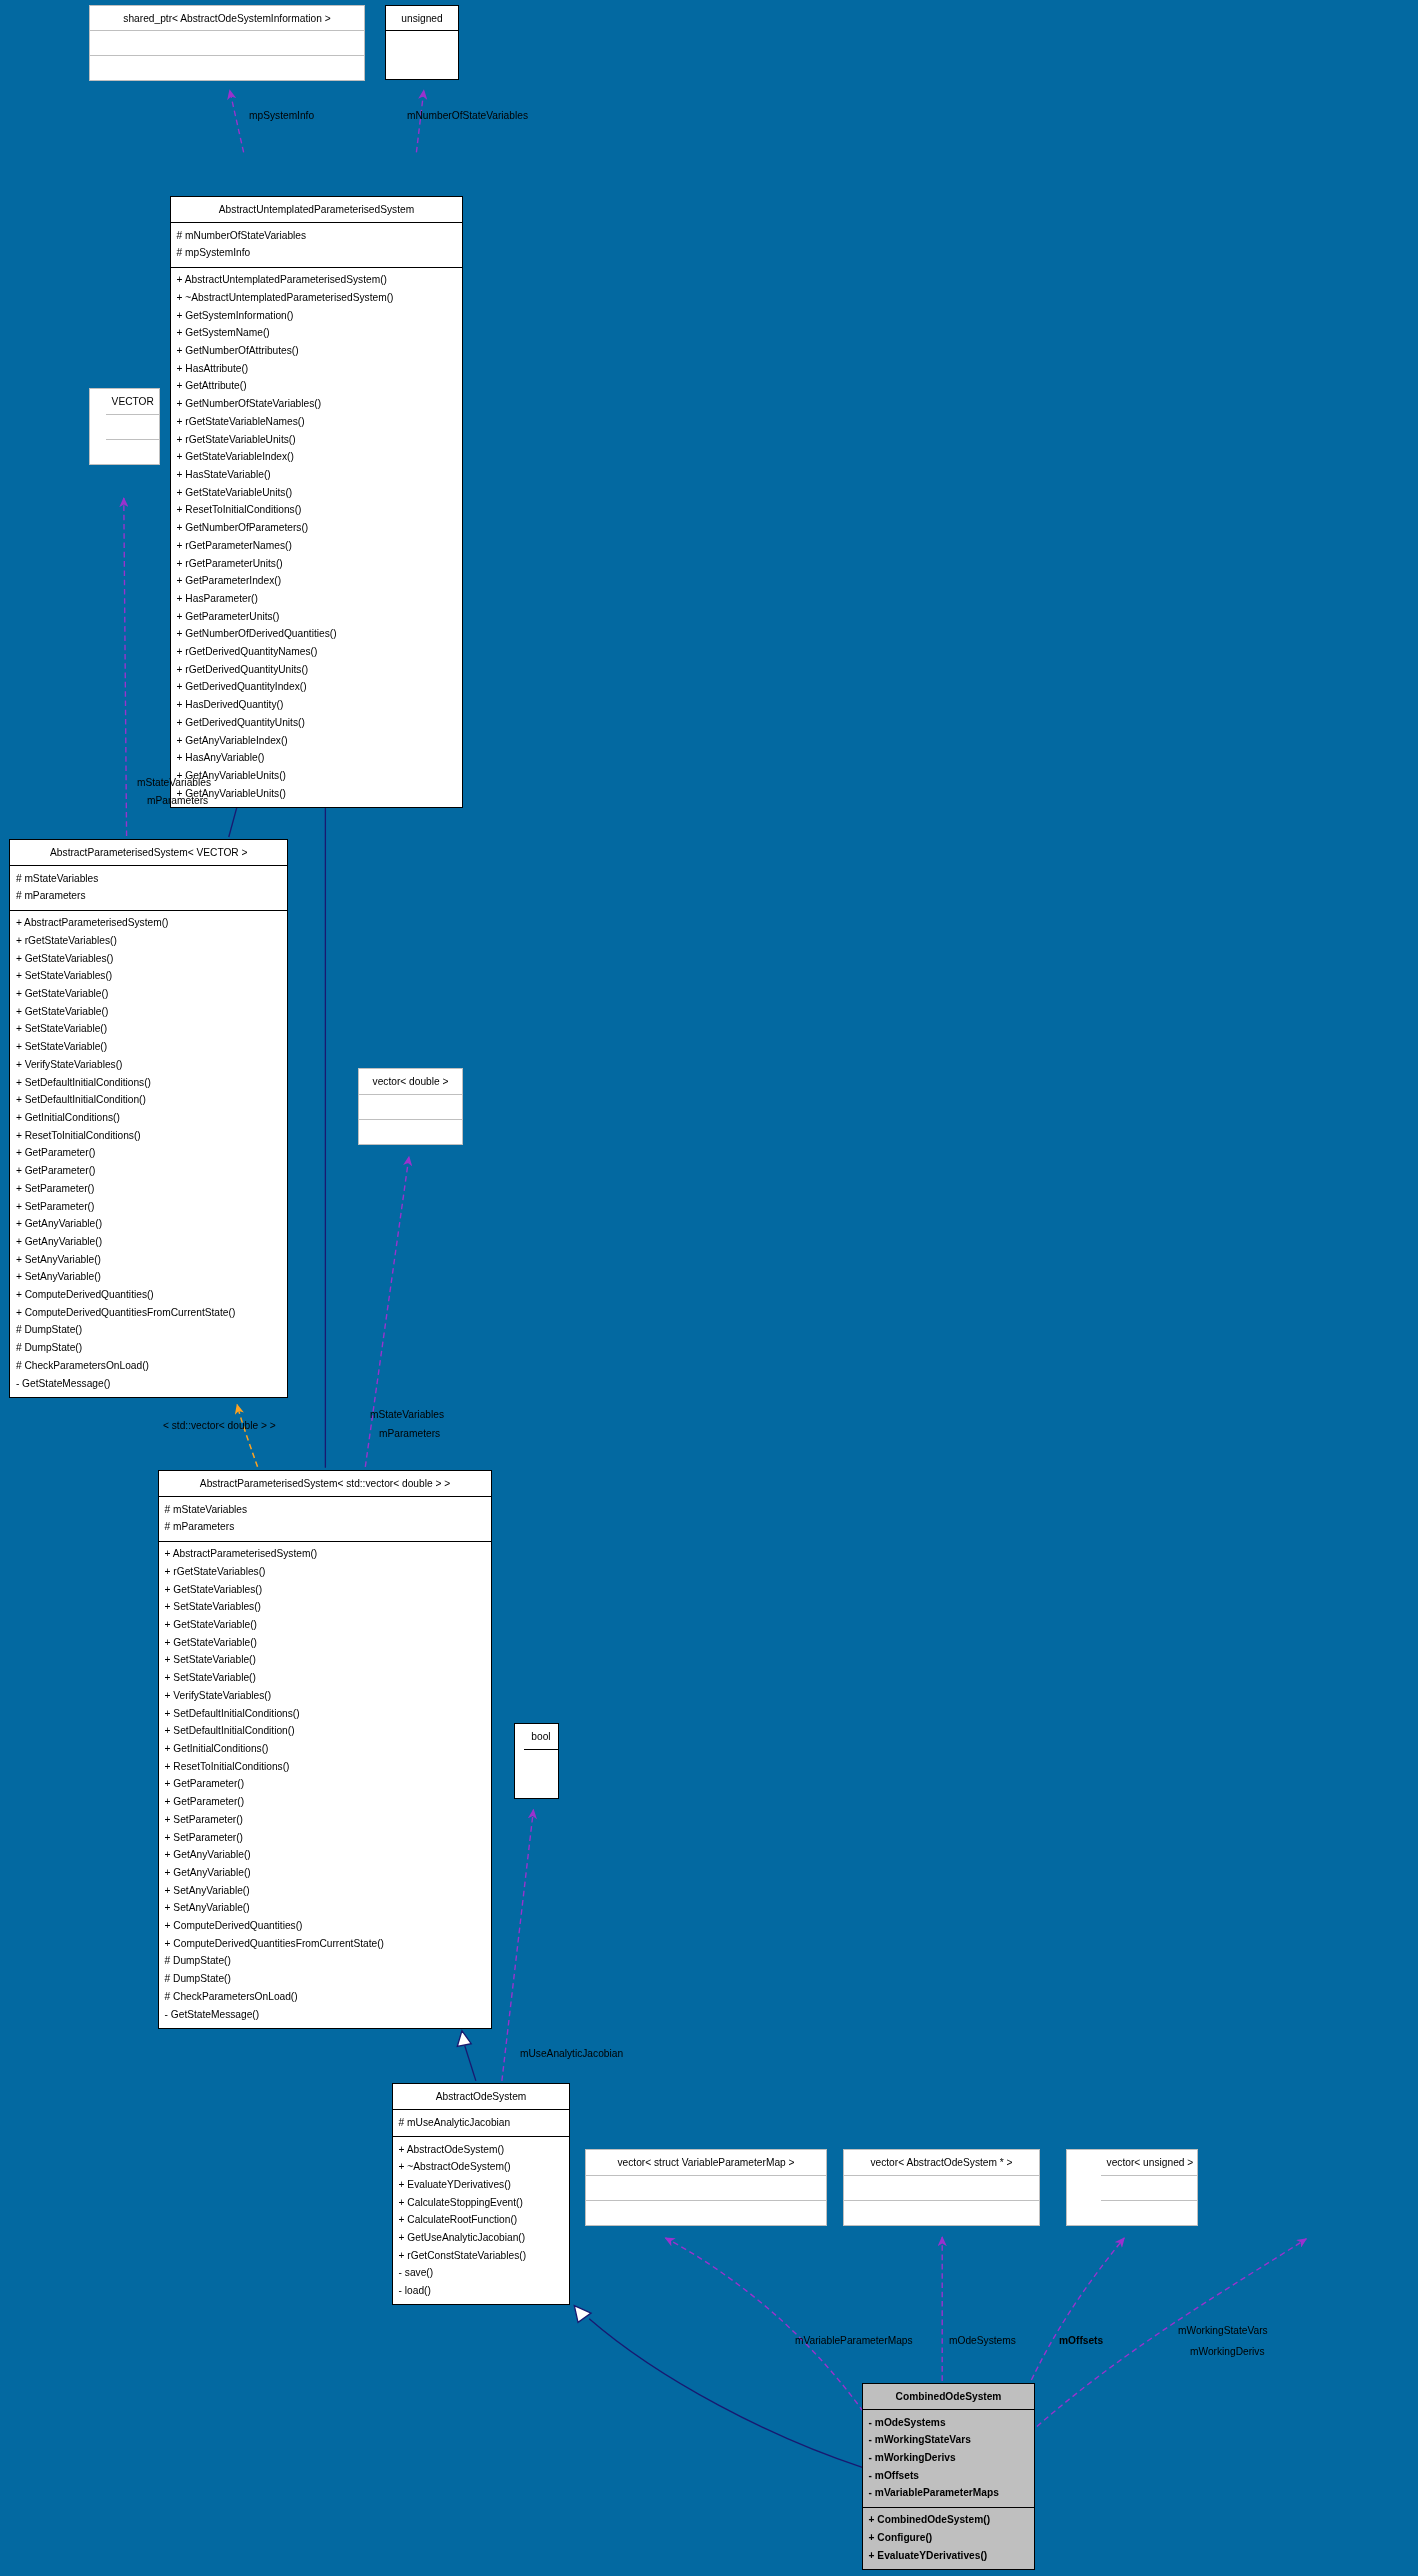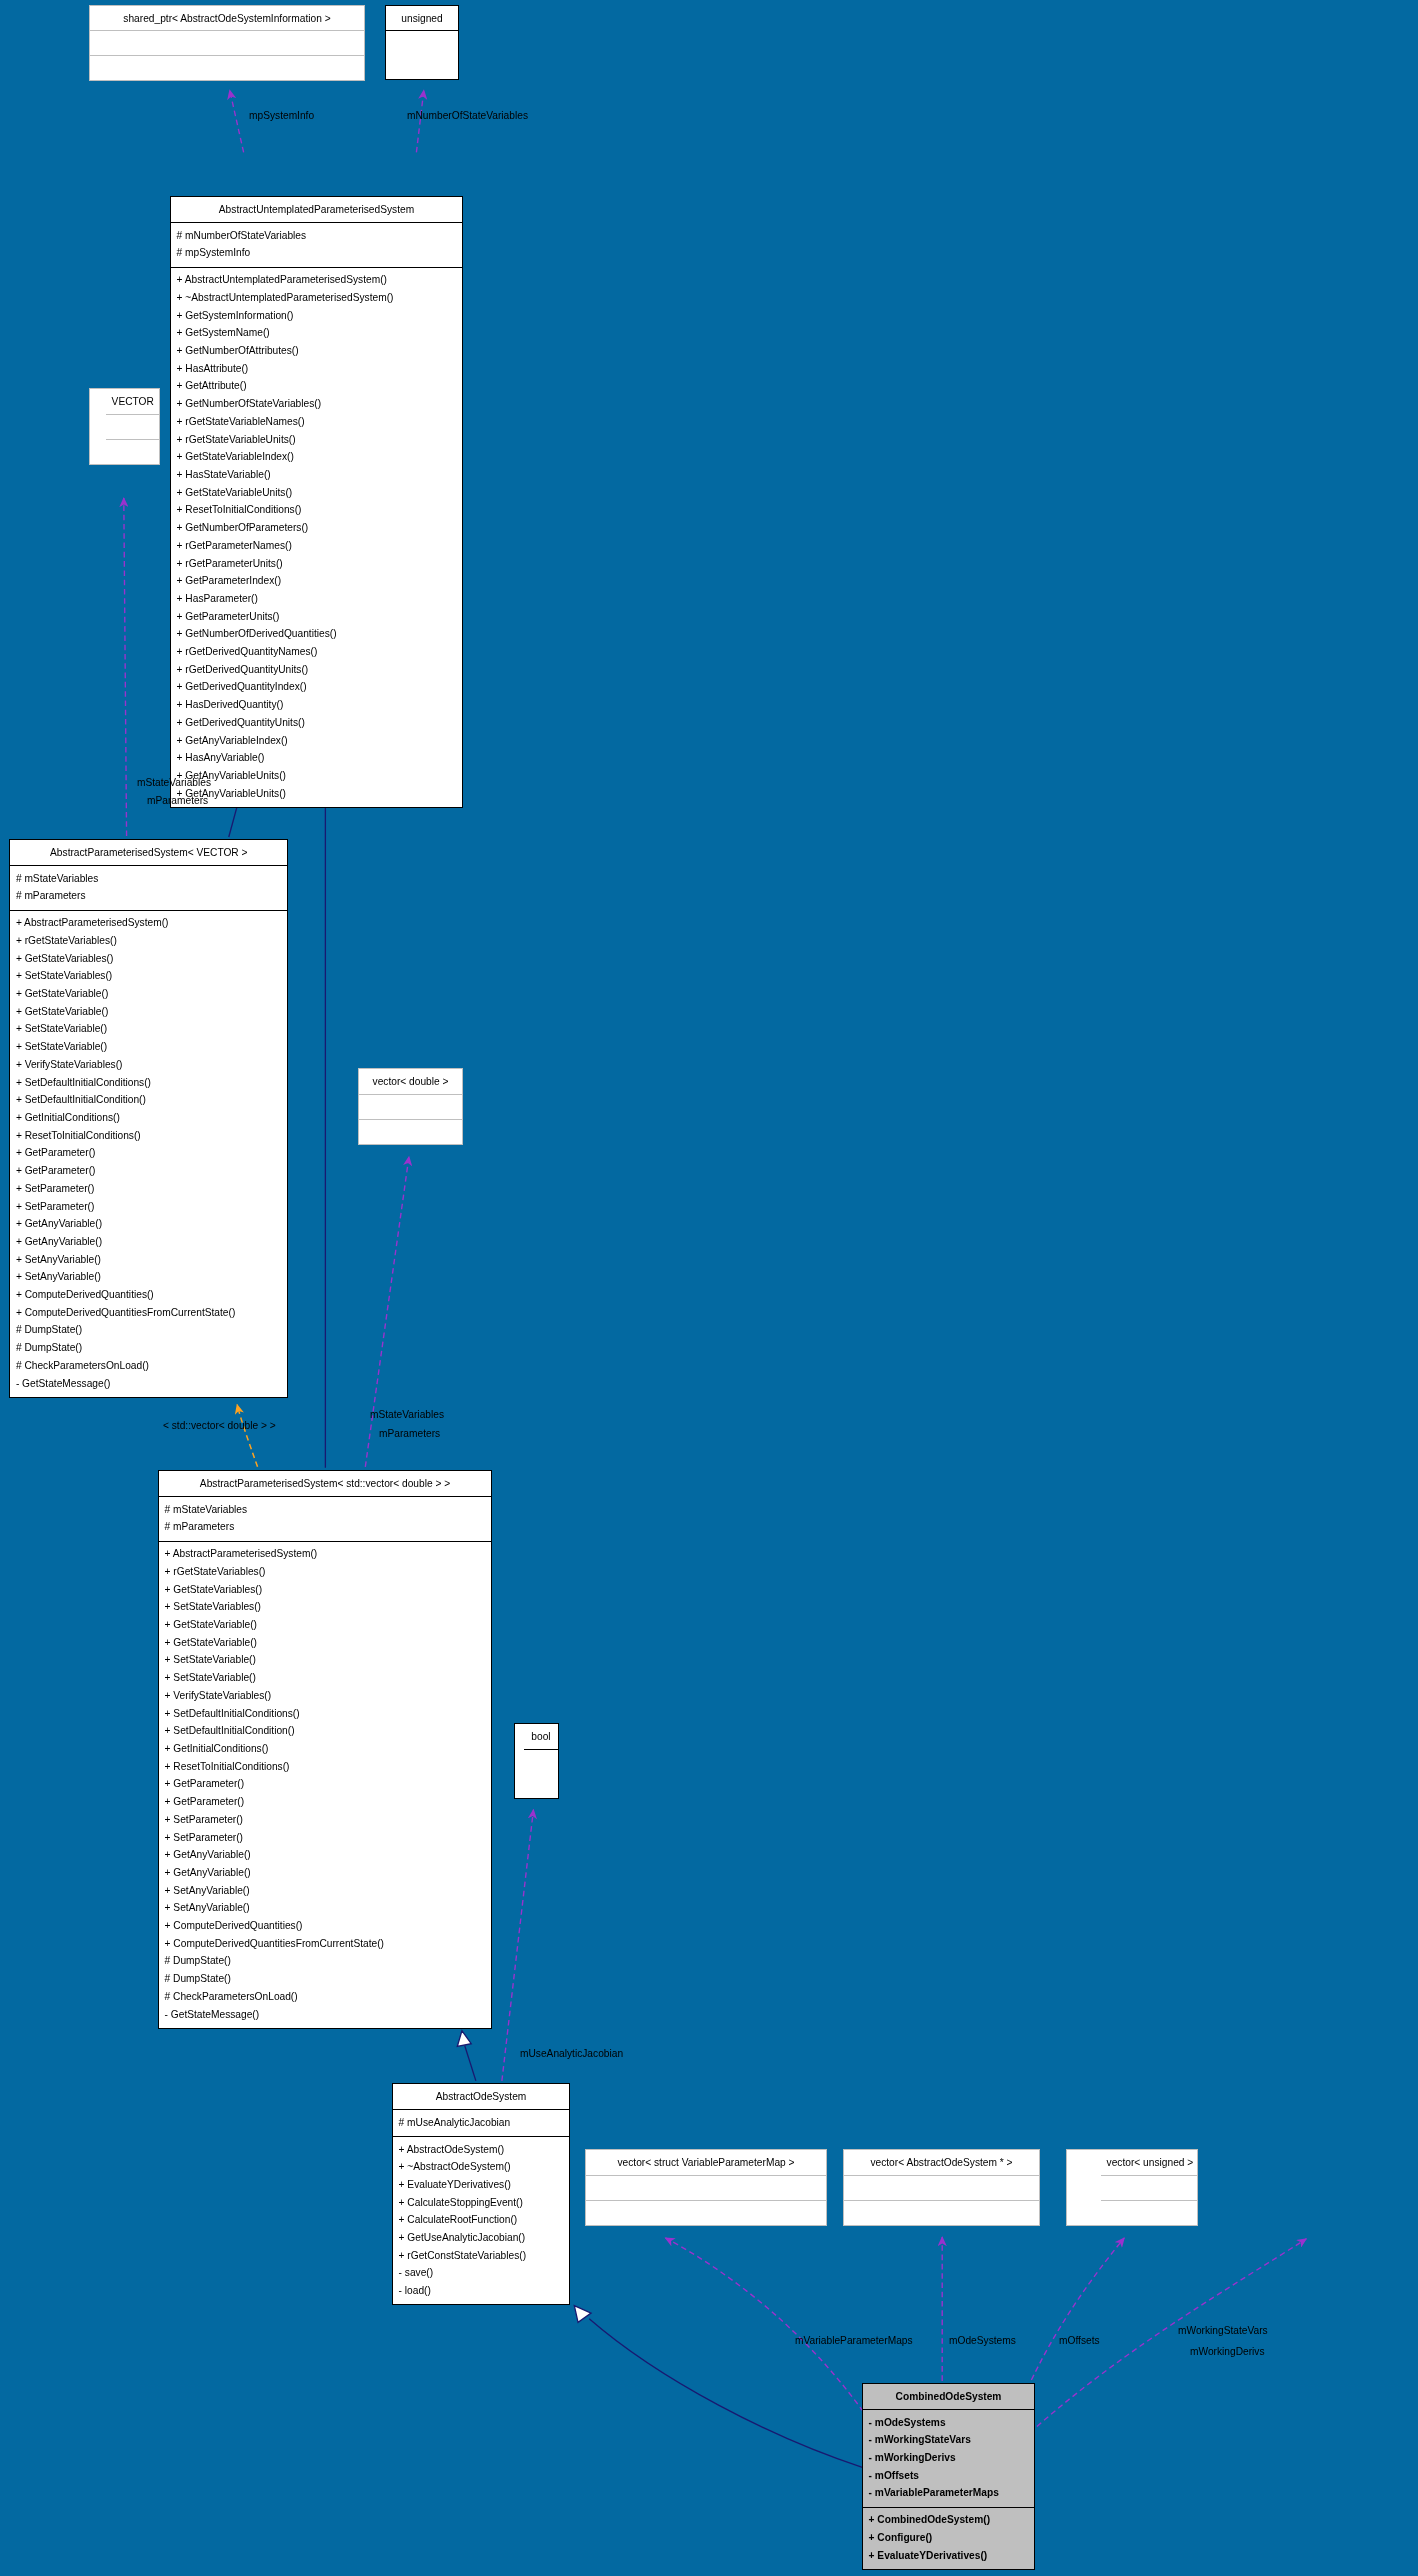--- a/index.html
+++ b/index.html
@@ -276,18 +276,18 @@
 
   <div class="edge-label" style="left:163px;top:1419px;">&lt; std::vector&lt; double &gt; &gt;</div>
 
   <div class="edge-label" style="left:370px;top:1408px;">mStateVariables</div>
   <div class="edge-label" style="left:379px;top:1427px;">mParameters</div>
 
   <div class="edge-label" style="left:520px;top:2047px;">mUseAnalyticJacobian</div>
 
   <div class="edge-label" style="left:795px;top:2334px;">mVariableParameterMaps</div>
   <div class="edge-label" style="left:949px;top:2334px;">mOdeSystems</div>
-  <div class="edge-label" style="left:1059px;top:2334px;">mOffsets</div>
+  <div class="edge-label" style="left:1059px;top:2334px;font-weight:bold;">mOffsets</div>
   <div class="edge-label" style="left:1178px;top:2324px;text-align:center;">mWorkingStateVars</div>
   <div class="edge-label" style="left:1190px;top:2345px;">mWorkingDerivs</div>
 
 </div>
 
 
 </body></html>

